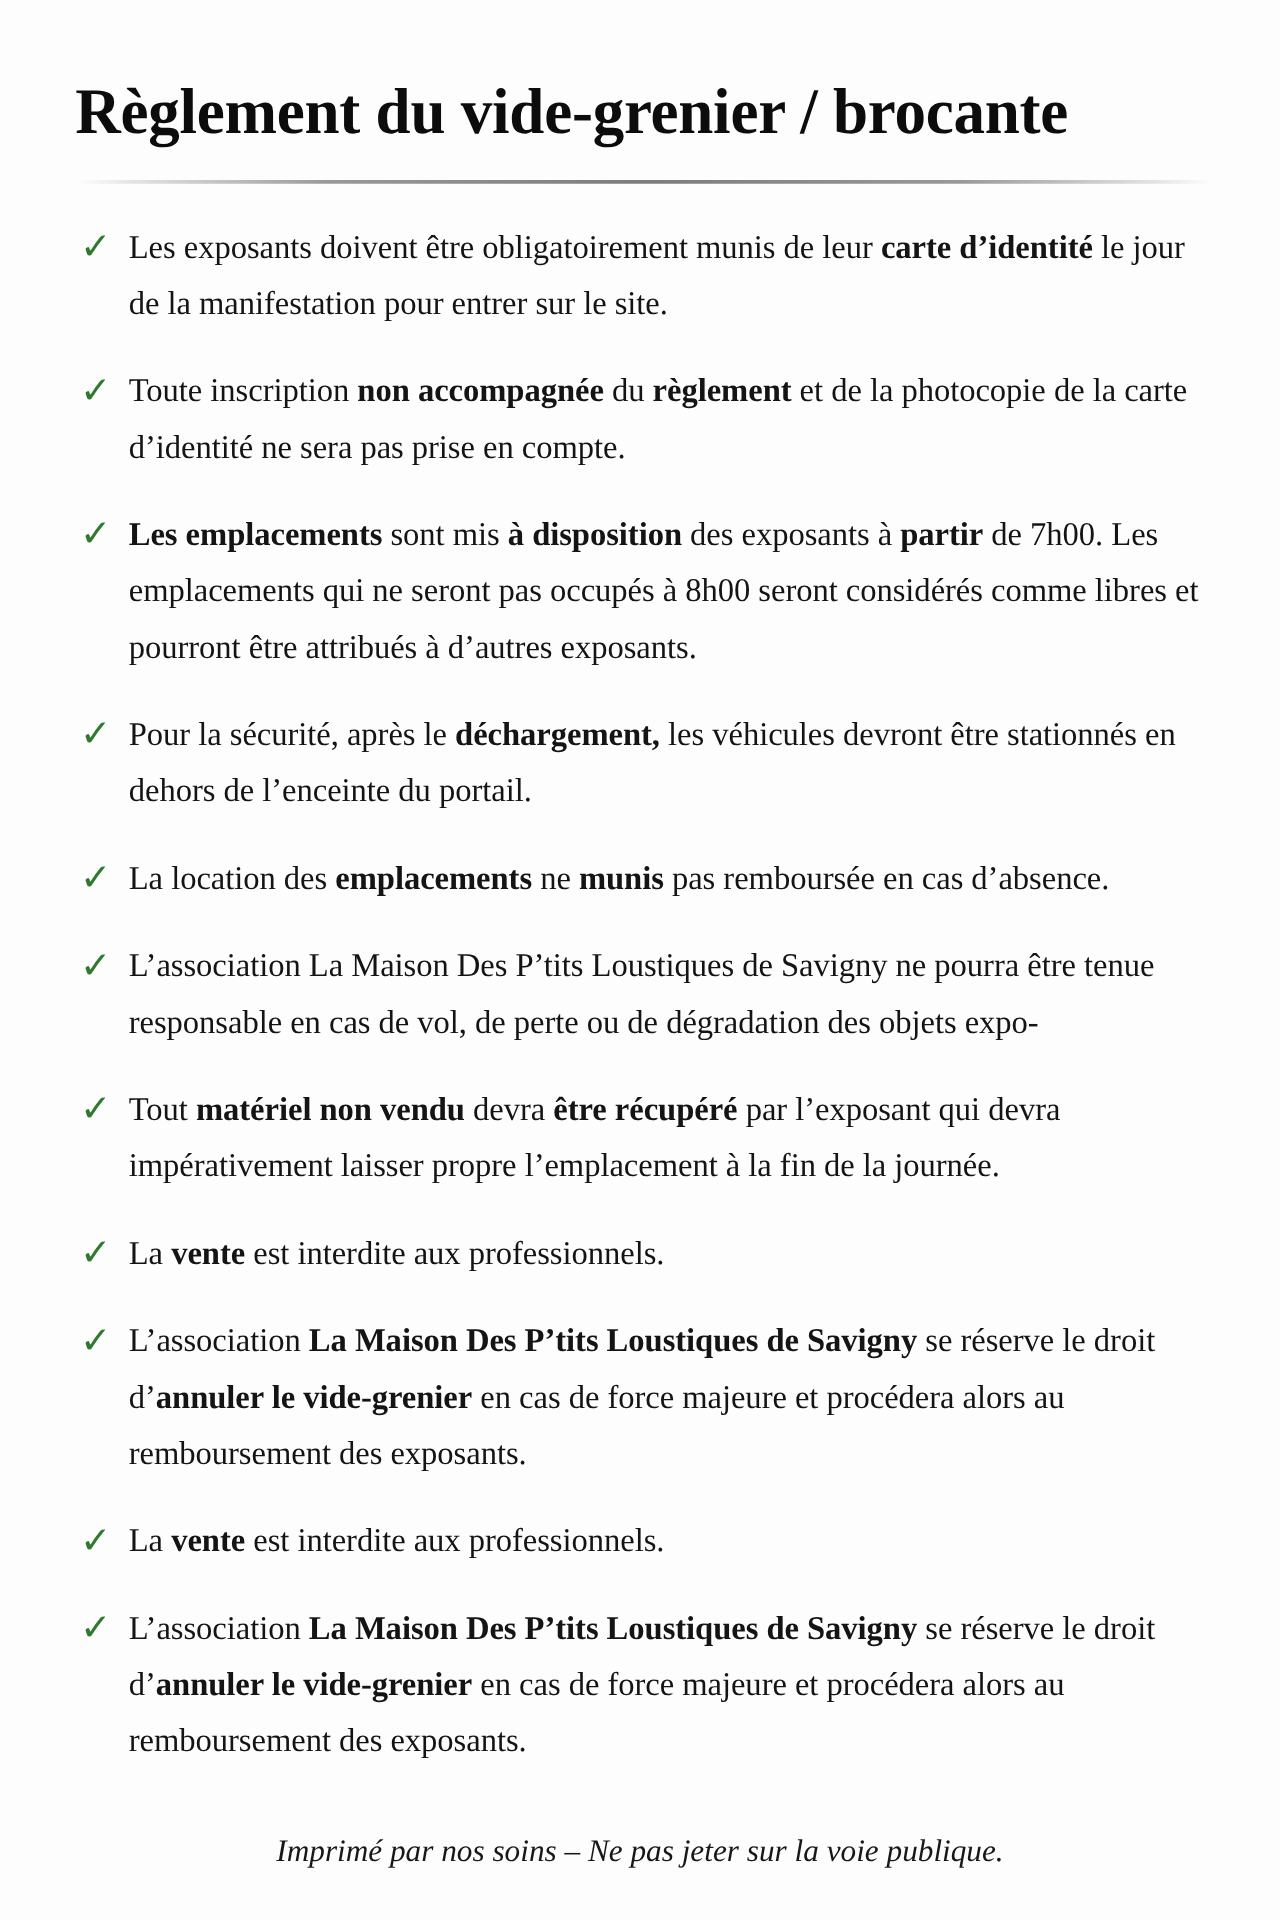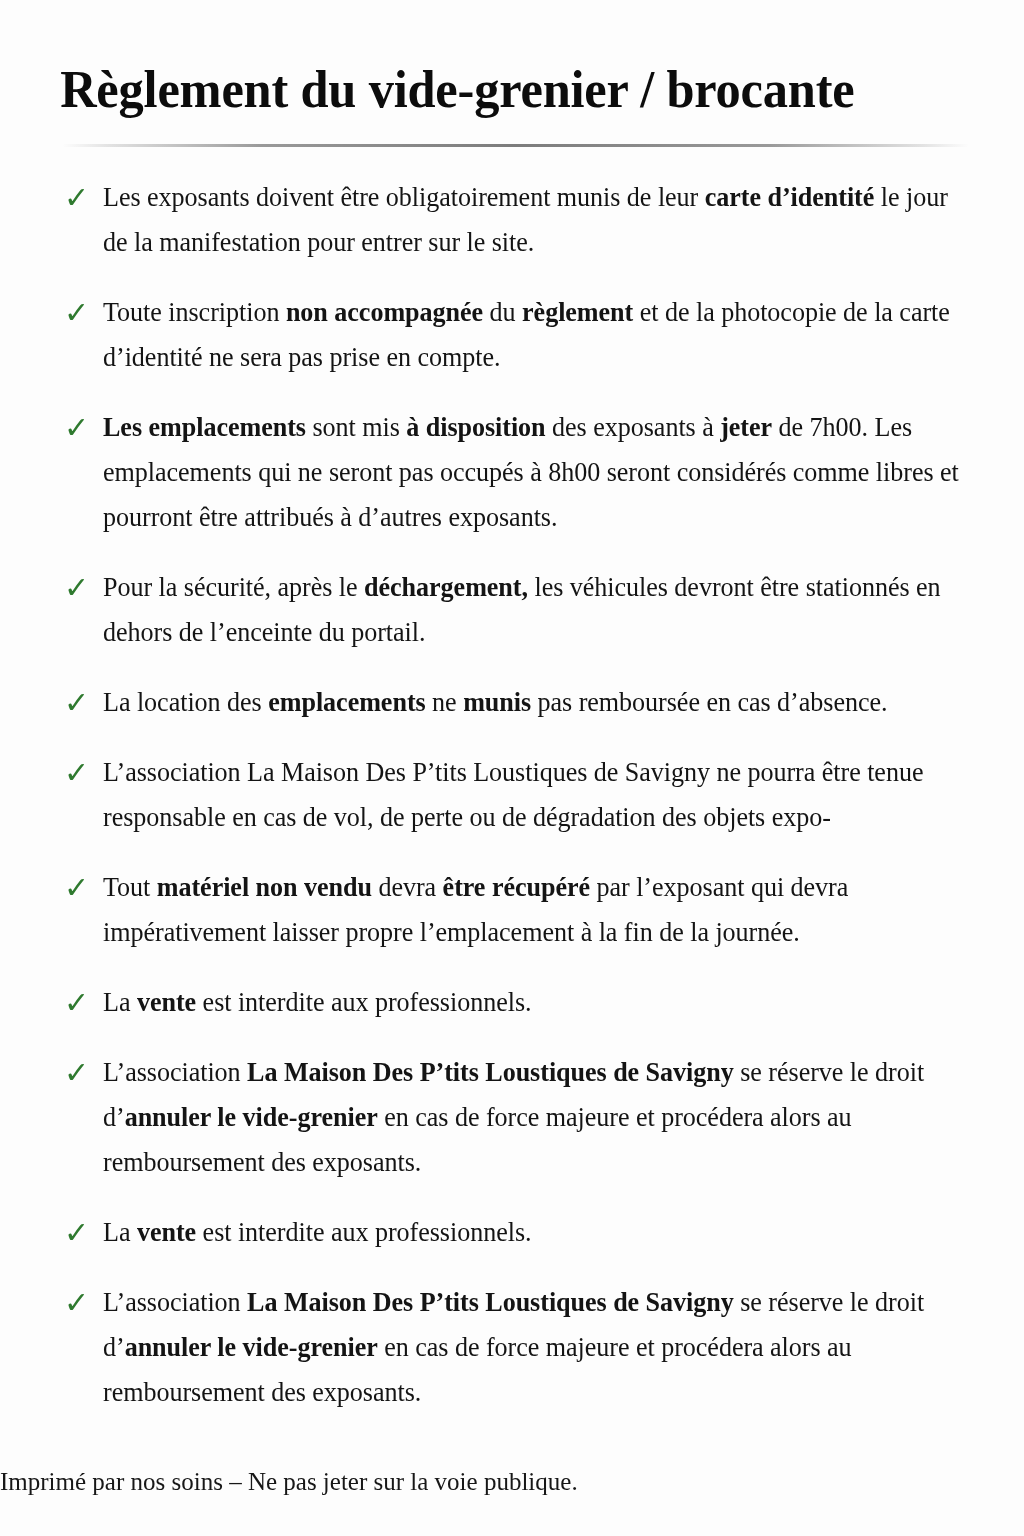--- a/index.html
+++ b/index.html
@@ -83,21 +83,22 @@
     transform-origin: left top;
   }
   .rule-text b {
     font-weight: bold;
   }
   .footer-note {
     position: absolute;
     left: 0;
     right: 0;
     top: 1468px;
-    text-align: left;
+    text-align: center;
+    font-style: italic;
     font-size: 25px;
     color: #171717;
     font-family: "Liberation Serif", "DejaVu Serif", serif;
   }
 </style>
 </head>
 <body>
 
 <div class="page">
 
@@ -109,21 +110,21 @@
       <li class="rule-item">
         <span class="check-icon">✓</span>
         <span class="rule-text"><span>Les exposants doivent être obligatoirement munis de leur </span><b>carte d’identité</b><span> le jour de la manifestation pour entrer sur le site.</span></span>
       </li>
       <li class="rule-item">
         <span class="check-icon">✓</span>
         <span class="rule-text"><span>Toute inscription </span><b>non accompagnée</b><span> du </span><b>règlement</b><span> et de la photocopie de la carte d’identité ne sera pas prise en compte.</span></span>
       </li>
       <li class="rule-item">
         <span class="check-icon">✓</span>
-        <span class="rule-text"><b>Les emplacements</b><span> sont mis </span><b>à disposition</b><span> des exposants à </span><b>jeter</b><span> de 7h00. Les emplacements qui ne seront pas occupés à 8h00 seront considérés comme libres et pourront être attribués à d’autres exposants.</span></span>
+        <span class="rule-text"><b>Les emplacements</b><span> sont mis </span><b>à disposition</b><span> des exposants à </span><b>partir</b><span> de 7h00. Les emplacements qui ne seront pas occupés à 8h00 seront considérés comme libres et pourront être attribués à d’autres exposants.</span></span>
       </li>
       <li class="rule-item">
         <span class="check-icon">✓</span>
         <span class="rule-text"><span>Pour la sécurité, après le </span><b>déchargement,</b><span> les véhicules devront être stationnés en dehors de l’enceinte du portail.</span></span>
       </li>
       <li class="rule-item">
         <span class="check-icon">✓</span>
         <span class="rule-text"><span>La location des </span><b>emplacements</b><span> ne </span><b>munis</b><span> pas remboursée en cas d’absence.</span></span>
       </li>
       <li class="rule-item">

